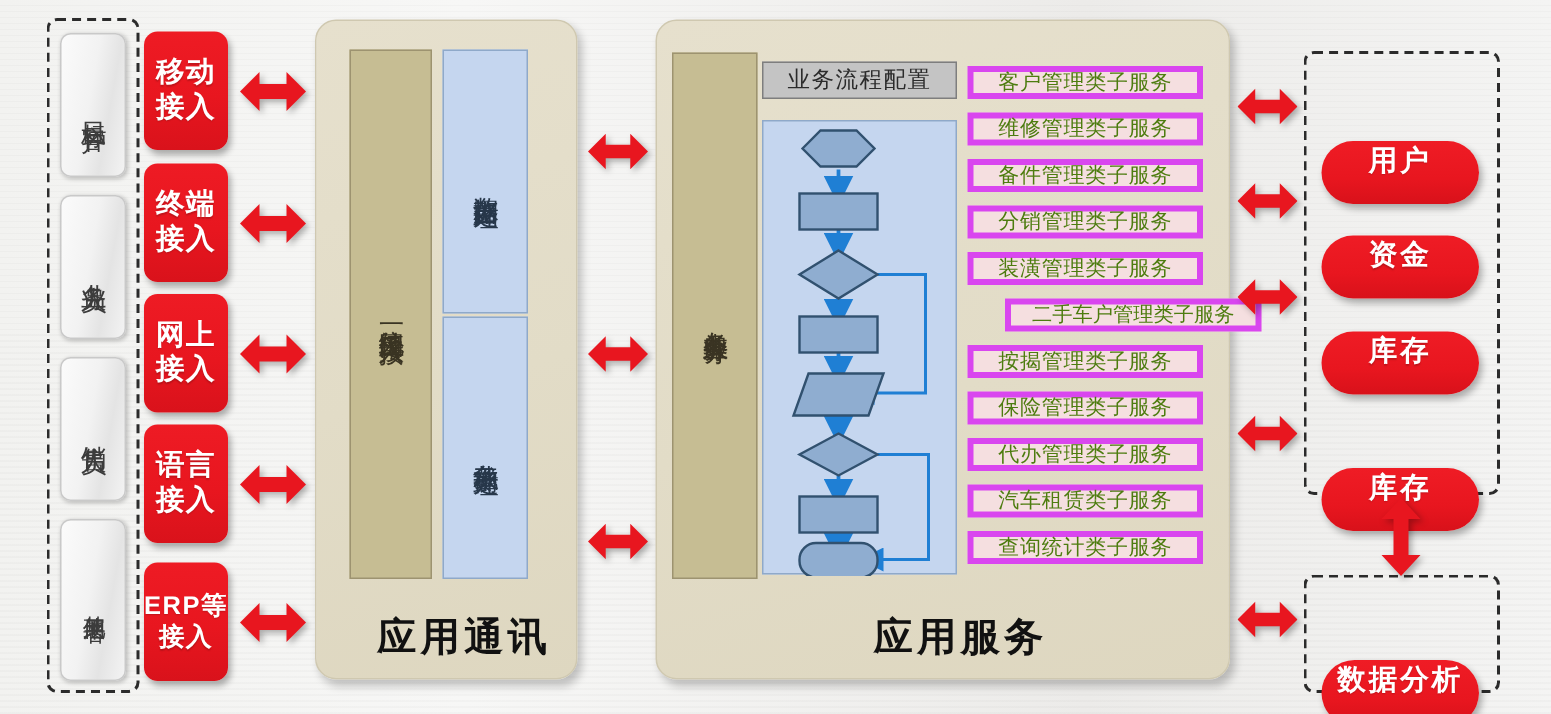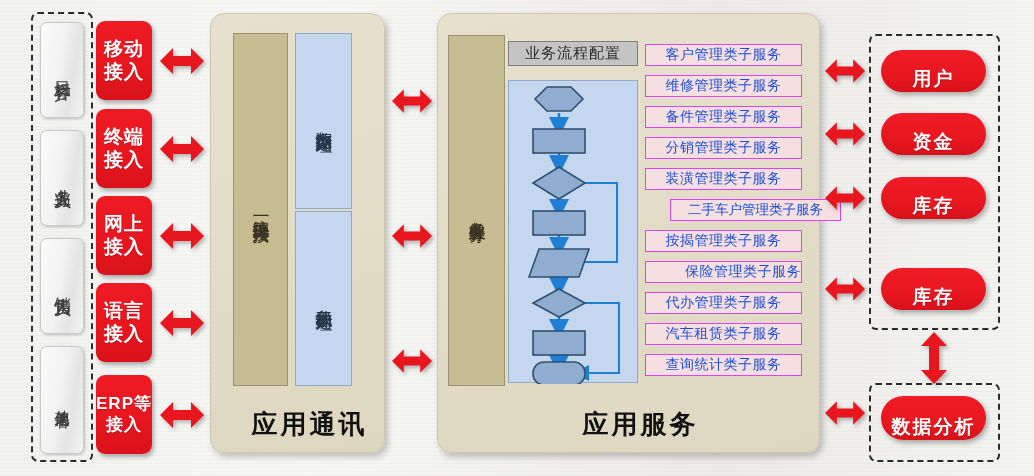--- a/index.html
+++ b/index.html
@@ -45,22 +45,23 @@
   }
   .redbtn span{display:block;}
   .redbtn.narrow{font-size:17px;}
 
   
   .redpill{
     background:linear-gradient(180deg,#ef1c25 0%,#e8161f 60%,#d8111a 100%);
     border-radius:22px;
     box-shadow:2px 3px 5px rgba(0,0,0,0.30);
     color:#fff;font-size:19px;font-weight:700;letter-spacing:2px;
-    display:flex;align-items:flex-end;justify-content:center;
+    display:flex;align-items:flex-start;justify-content:center;
     text-shadow:0 1px 1px rgba(0,0,0,0.18);
+    margin-top:44px;
   }
 
   
   .harrow,.varrow{filter:drop-shadow(2px 2px 2px rgba(0,0,0,0.30));}
 
   
   .panel{
     background:linear-gradient(165deg,#e6e0cd 0%,#e2dcc7 55%,#ded7c0 100%);
     border:1px solid #cfc8b0;border-radius:14px;
     box-shadow:3px 4px 6px rgba(0,0,0,0.22);
@@ -84,23 +85,23 @@
 
   
   .greybar{
     background:#c4c4c4;border:1px solid #7e7e7e;
     display:flex;align-items:center;justify-content:center;
     font-size:15px;color:#2b2b2b;letter-spacing:1px;
   }
 
   
   .svc{
-    background:#f5dfe0;border:1px solid #d946ef;
+    background:#f5dfe0;border:4px solid #d946ef;
     display:flex;align-items:center;justify-content:center;
-    font-size:14px;color:#1d4ed8;letter-spacing:0.5px;white-space:nowrap;
+    font-size:14px;color:#4d7c0f;letter-spacing:0.5px;white-space:nowrap;
   }
   .svc.wide{font-size:13.5px;letter-spacing:0px;}
 
   
   .flowcanvas{background:#c5d6ef;border:1px solid #8fa9c9;}
 </style>
 </head>
 <body>
 
 <div class="stage">
@@ -246,21 +247,21 @@
   </div>
   <div class="abs svc" style="left:645px;top:168px;width:157px;height:22px;">
     <span>装潢管理类子服务</span>
   </div>
   <div class="abs svc wide" style="left:670px;top:199px;width:171px;height:22px;">
     <span>二手车户管理类子服务</span>
   </div>
   <div class="abs svc" style="left:645px;top:230px;width:157px;height:22px;">
     <span>按揭管理类子服务</span>
   </div>
-  <div class="abs svc" style="left:645px;top:261px;width:157px;height:22px;justify-content:flex-end;">
+  <div class="abs svc" style="left:645px;top:261px;width:157px;height:22px;">
     <span>保险管理类子服务</span>
   </div>
   <div class="abs svc" style="left:645px;top:292px;width:157px;height:22px;">
     <span>代办管理类子服务</span>
   </div>
   <div class="abs svc" style="left:645px;top:323px;width:157px;height:22px;">
     <span>汽车租赁类子服务</span>
   </div>
   <div class="abs svc" style="left:645px;top:354px;width:157px;height:22px;">
     <span>查询统计类子服务</span>

